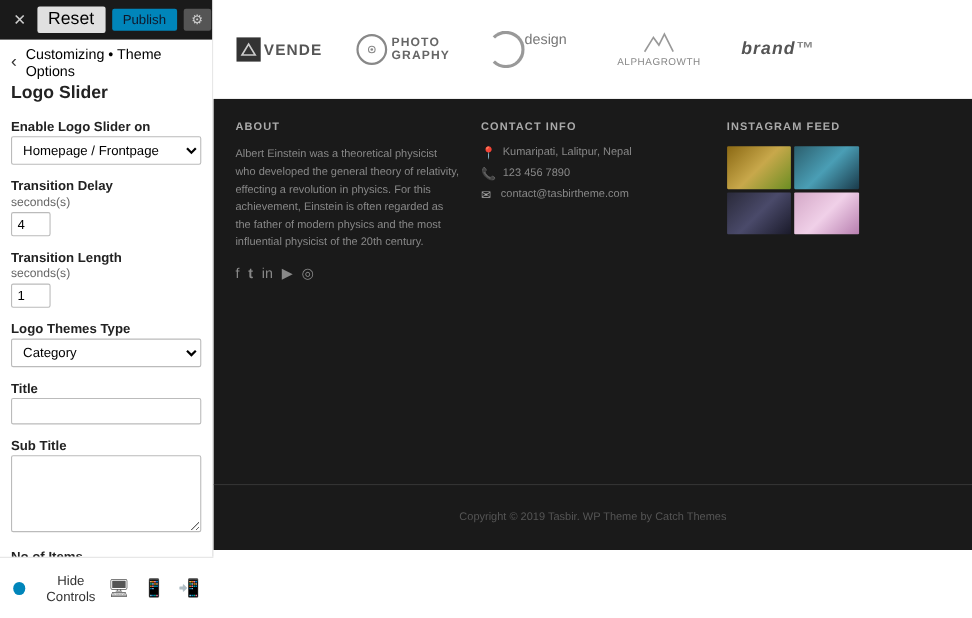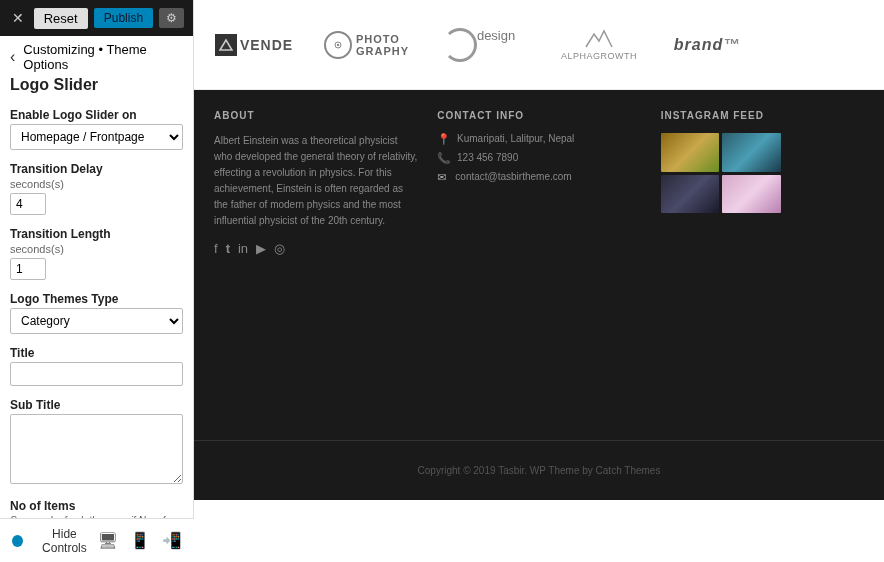--- a/index.html
+++ b/index.html
@@ -33,21 +33,21 @@
       font-size: 14px;
       cursor: pointer;
       padding: 2px 4px;
       display: flex; align-items: center; justify-content: center;
     }
 
     #reset-btn {
       background: #e0e0e0;
       border: none;
       padding: 3px 10px;
-      font-size: 13px;
+      font-size: 16px;
       cursor: pointer;
       border-radius: 2px;
     }
 
     #publish-btn {
       background: #0085ba;
       border: none;
       color: #0f172a;
       padding: 3px 10px;
       font-size: 12px;
@@ -150,21 +150,21 @@
       border-radius: 2px;
       background: #fff;
       appearance: auto;
     }
 
     #bottom-bar {
       position: absolute;
       bottom: 0;
       left: 0;
       width: 194px;
-      height: 44px;
+      height: 56px;
       background: #fff;
       border-top: 1px solid #ddd;
       display: flex;
       align-items: center;
       justify-content: space-between;
       padding: 0 12px;
     }
 
     #hide-controls-btn {
       background: none;

